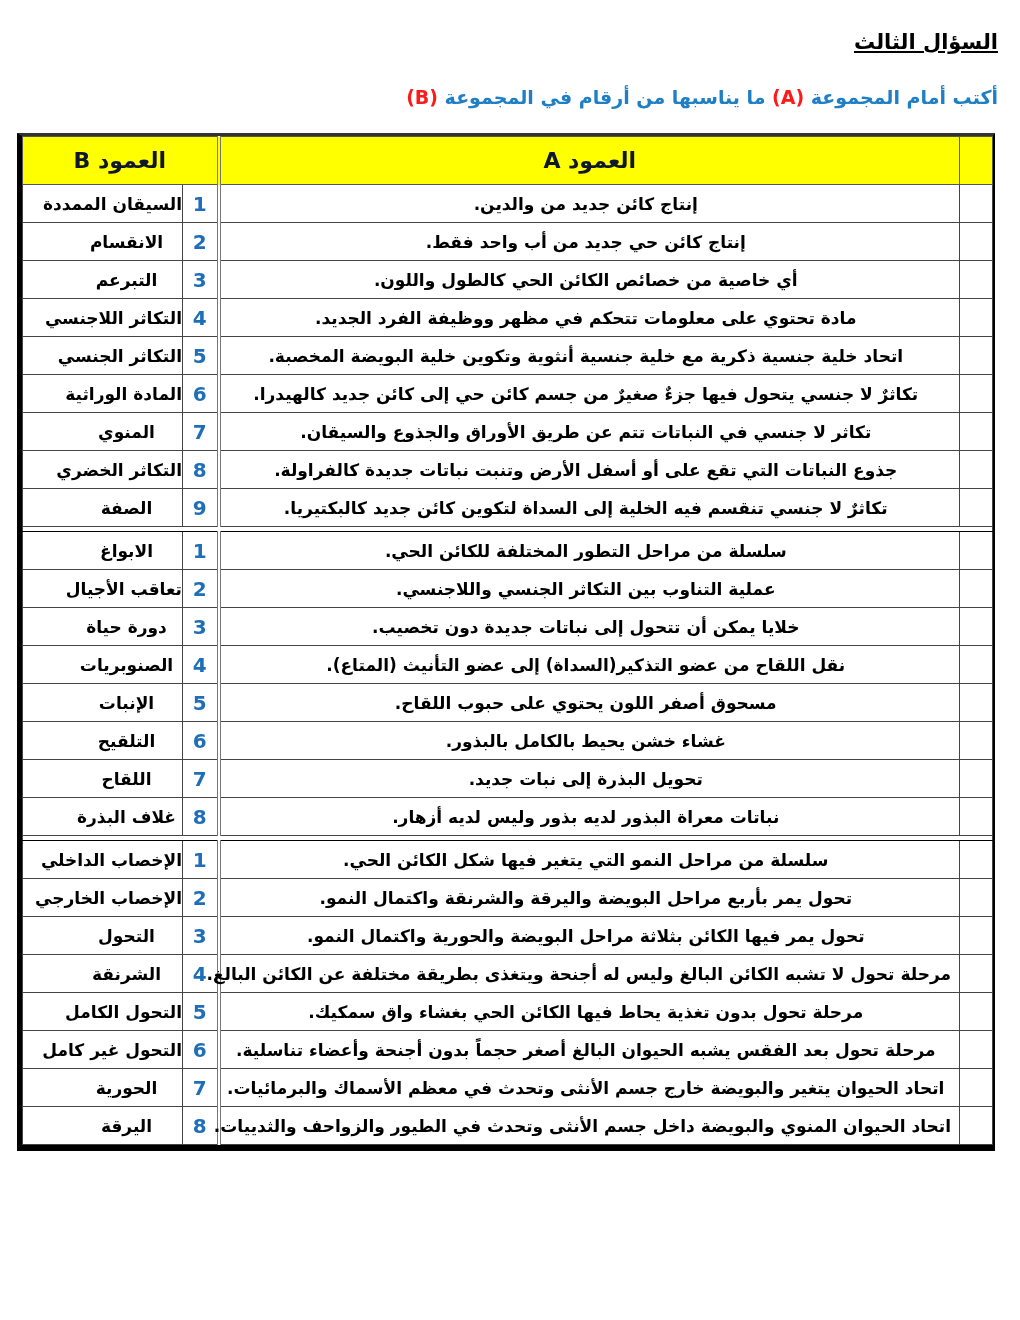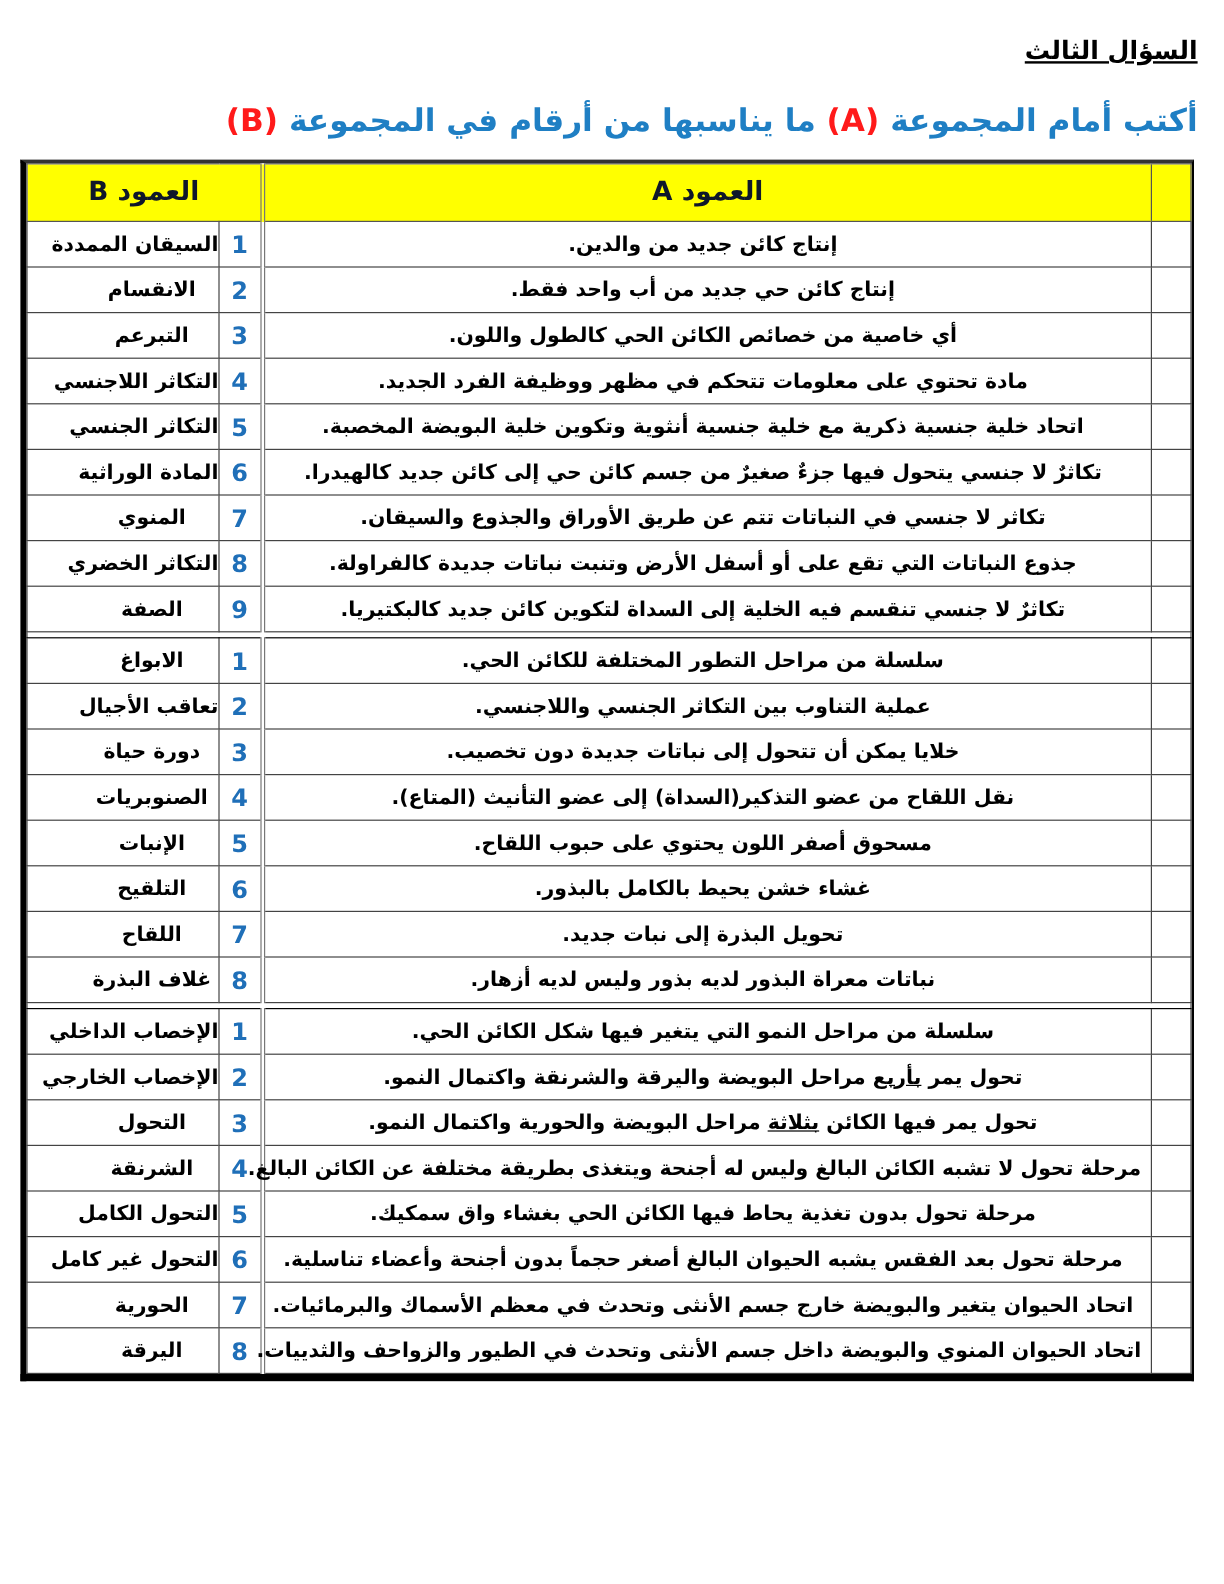--- a/index.html
+++ b/index.html
@@ -3,39 +3,39 @@
 <meta charset="utf-8">
 <style>
   html, body { margin: 0; padding: 0; background: #ffffff; }
   body { width: 1020px; height: 1320px; position: relative; font-family: "DejaVu Sans", sans-serif; color: #000; }
   .q-title {
     position: absolute; right: 22px; top: 30px;
     font-size: 21px; font-weight: bold; text-decoration: underline; direction: rtl; margin-left: 28px;
   }
   .instruction {
     position: absolute; right: 22px; top: 86px;
-    font-size: 26px; font-weight: bold; color: #1f7fc4; direction: rtl; white-space: nowrap; margin-left: 24px;
+    font-size: 19px; font-weight: bold; color: #1f7fc4; direction: rtl; white-space: nowrap; margin-left: 24px;
   }
   .instruction .red { color: #ff1a1a; }
   .sheet {
     position: absolute; left: 17px; top: 133px; width: 978px;
     border-left: 5px solid #000; border-right: 2px solid #000;
     border-top: 3px solid #333; border-bottom: 6px solid #000;
     box-sizing: border-box;
   }
   table { border-collapse: collapse; width: 100%; direction: rtl; table-layout: fixed; }
   td { border: 1px solid #444; padding: 0; height: 37px; font-size: 17px; font-weight: bold; }
   tr.header td { background: #ffff00; height: 47px; color: #0f172a; font-size: 22px; text-align: center; border: 1px solid #555; }
   tr.header td.hdr-a { border-left: 4px double #777; text-align: center; }
   td.empty { width: 33px; }
   td.desc { text-align: center; padding-right: 8px; white-space: nowrap; overflow: visible; border-left: 4px double #777; }
   td.num { width: 36px; text-align: center; color: #1f6fb8; font-size: 20px; }
   td.term { width: 160px; text-align: center; white-space: nowrap; padding-left: 48px; }
   tr.sep td { height: 4px; border-top: 1px solid #000; border-bottom: 1px solid #000; background: #fff; padding: 0; }
-  .u { text-decoration: underline; }
+  .u { }
 </style>
 </head>
 <body>
 
 <div class="q-title">السؤال الثالث</div>
 <div class="instruction"><span>أكتب أمام المجموعة </span><span class="red">(A)</span><span> ما يناسبها من أرقام في المجموعة </span><span class="red">(B)</span></div>
 
 <div class="sheet">
   <table>
     <colgroup>

